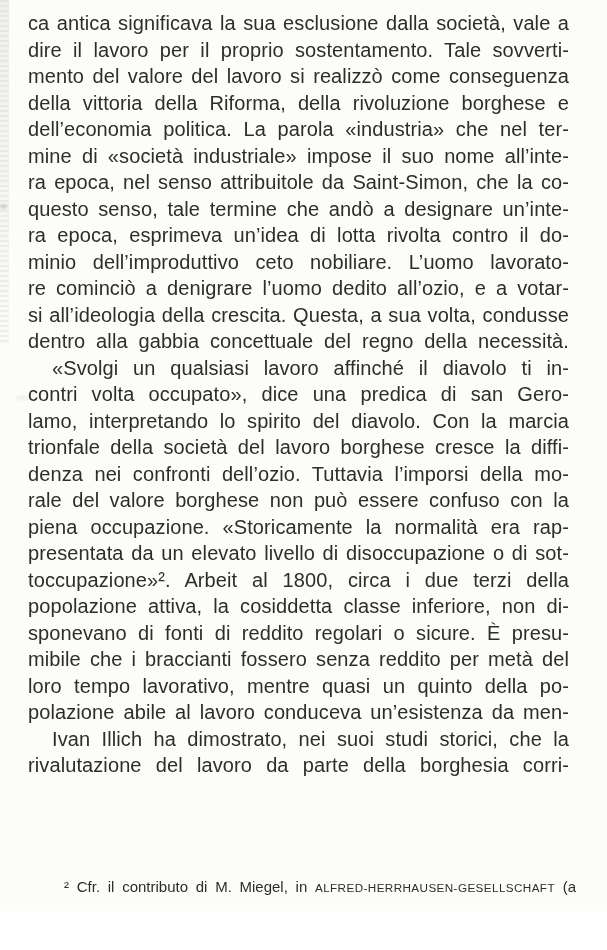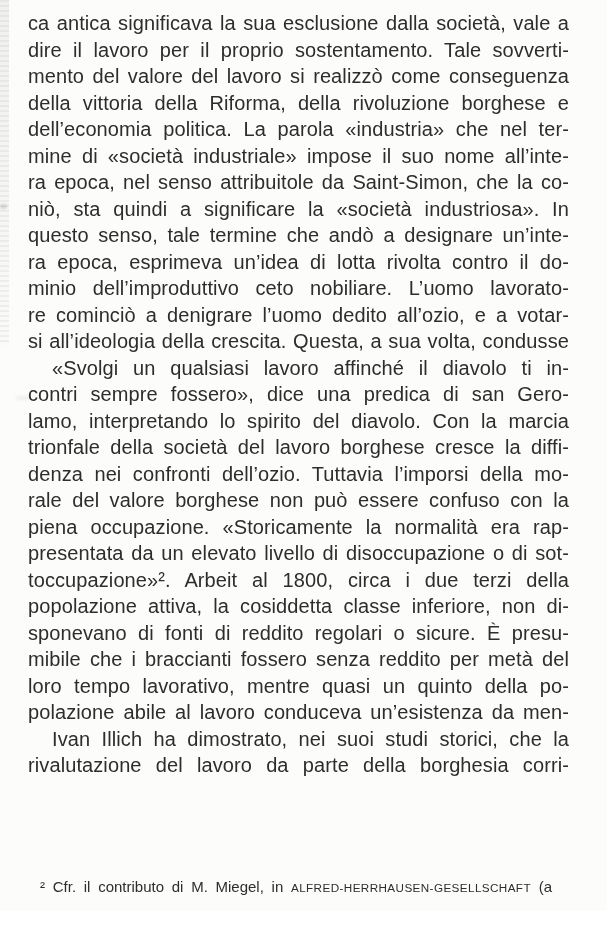--- a/index.html
+++ b/index.html
@@ -63,21 +63,21 @@
   .line {
     text-align: justify;
     text-align-last: justify;
     white-space: normal;
   }
   .line.indent {
     text-indent: 24px;
   }
   .footnote {
     position: absolute;
-    left: 14px;
+    left: 38px;
     top: 876px;
     width: 538px;
     font-size: 15px;
     line-height: 22.5px;
   }
   .fn-line.fn-first {
     text-indent: 26px;
     text-align: justify;
     text-align-last: justify;
   }
@@ -101,28 +101,28 @@
   <div class="scan-smudge-2"></div>
 
   <div class="body-text">
       <div class="line">ca antica significava la sua esclusione dalla società, vale a</div>
       <div class="line">dire il lavoro per il proprio sostentamento. Tale sovverti-</div>
       <div class="line">mento del valore del lavoro si realizzò come conseguenza</div>
       <div class="line">della vittoria della Riforma, della rivoluzione borghese e</div>
       <div class="line">dell’economia politica. La parola «industria» che nel ter-</div>
       <div class="line">mine di «società industriale» impose il suo nome all’inte-</div>
       <div class="line">ra epoca, nel senso attribuitole da Saint-Simon, che la co-</div>
-      <div class="line">niò, sta quindi a significare la «società industriosa». In</div>
       <div class="line">questo senso, tale termine che andò a designare un’inte-</div>
       <div class="line">ra epoca, esprimeva un’idea di lotta rivolta contro il do-</div>
       <div class="line">minio dell’improduttivo ceto nobiliare. L’uomo lavorato-</div>
       <div class="line">re cominciò a denigrare l’uomo dedito all’ozio, e a votar-</div>
       <div class="line">si all’ideologia della crescita. Questa, a sua volta, condusse</div>
+      <div class="line">dentro alla gabbia concettuale del regno della necessità.</div>
       <div class="line indent">«Svolgi un qualsiasi lavoro affinché il diavolo ti in-</div>
-      <div class="line">contri sempre fossero», dice una predica di san Gero-</div>
+      <div class="line">contri volta occupato», dice una predica di san Gero-</div>
       <div class="line">lamo, interpretando lo spirito del diavolo. Con la marcia</div>
       <div class="line">trionfale della società del lavoro borghese cresce la diffi-</div>
       <div class="line">denza nei confronti dell’ozio. Tuttavia l’imporsi della mo-</div>
       <div class="line">rale del valore borghese non può essere confuso con la</div>
       <div class="line">piena occupazione. «Storicamente la normalità era rap-</div>
       <div class="line">presentata da un elevato livello di disoccupazione o di sot-</div>
       <div class="line">toccupazione»². Arbeit al 1800, circa i due terzi della</div>
       <div class="line">popolazione attiva, la cosiddetta classe inferiore, non di-</div>
       <div class="line">sponevano di fonti di reddito regolari o sicure. È presu-</div>
       <div class="line">mibile che i braccianti fossero senza reddito per metà del</div>

